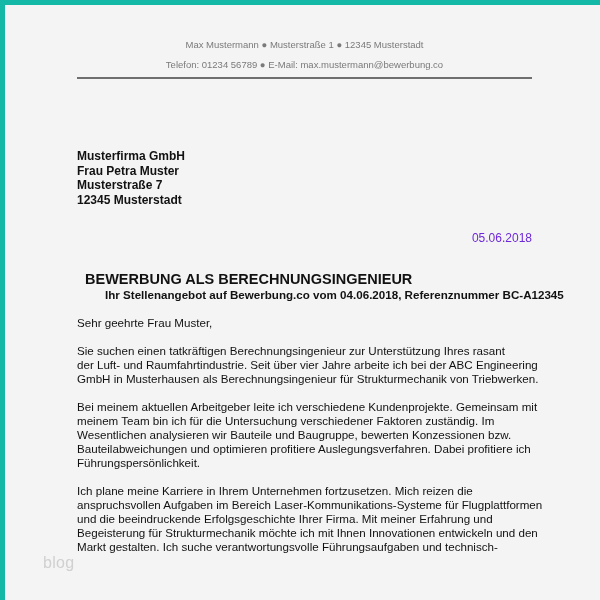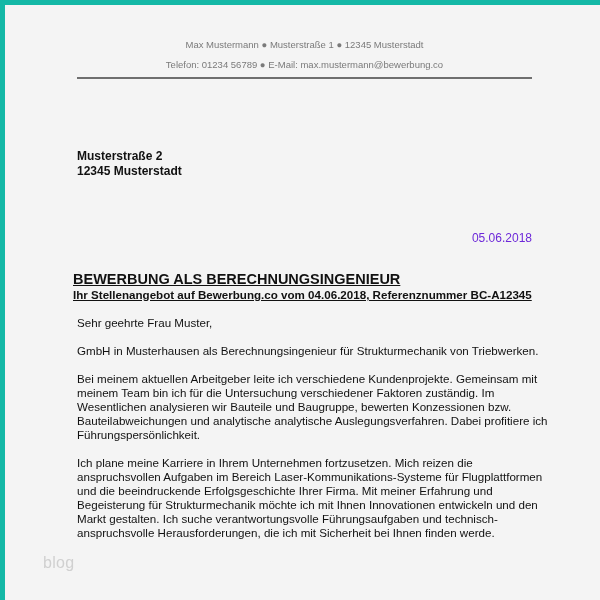--- a/index.html
+++ b/index.html
@@ -51,35 +51,35 @@
     .recipient .line { display: block; white-space: nowrap; }
     .date {
       position: absolute;
       right: 71px;
       top: 226px;
       font-size: 12px;
       color: #6d28d9;
     }
     .subject {
       position: absolute;
-      left: 68px;
+      left: 80px;
       top: 266px;
-      text-decoration: underline;
     }
     .subject-title {
       font-size: 14.5px;
       font-weight: bold;
       white-space: nowrap;
       line-height: 17px;
     }
     .subject-sub {
       font-size: 11.6px;
       font-weight: bold;
       white-space: nowrap;
       line-height: 14px;
+      margin-left: 20px;
     }
     .body {
       position: absolute;
       left: 72px;
       top: 311px;
       width: 460px;
       font-size: 11.6px;
       line-height: 14px;
       color: #111;
     }
@@ -100,51 +100,54 @@
 <div class="page">
 
   <div class="sender-header">
     <span class="line">Max Mustermann ● Musterstraße 1 ● 12345 Musterstadt</span>
     <span class="line">Telefon: 01234 56789 ● E-Mail: max.mustermann@bewerbung.co</span>
   </div>
 
   <div class="rule"></div>
 
   <div class="recipient">
-    <span class="line">Musterstraße 2</span>
+    <span class="line">Musterfirma GmbH</span>
+    <span class="line">Frau Petra Muster</span>
+    <span class="line">Musterstraße 7</span>
     <span class="line">12345 Musterstadt</span>
   </div>
 
   <div class="date">05.06.2018</div>
 
   <div class="subject">
     <div class="subject-title">BEWERBUNG ALS BERECHNUNGSINGENIEUR</div>
     <div class="subject-sub">Ihr Stellenangebot auf Bewerbung.co vom 04.06.2018, Referenznummer BC-A12345</div>
   </div>
 
   <div class="body">
     <p>
       <span class="line">Sehr geehrte Frau Muster,</span>
     </p>
     <p>
+      <span class="line">Sie suchen einen tatkräftigen Berechnungsingenieur zur Unterstützung Ihres rasant</span>
+      <span class="line">der Luft- und Raumfahrtindustrie. Seit über vier Jahre arbeite ich bei der ABC Engineering</span>
       <span class="line">GmbH in Musterhausen als Berechnungsingenieur für Strukturmechanik von Triebwerken.</span>
     </p>
     <p>
       <span class="line">Bei meinem aktuellen Arbeitgeber leite ich verschiedene Kundenprojekte. Gemeinsam mit</span>
       <span class="line">meinem Team bin ich für die Untersuchung verschiedener Faktoren zuständig. Im</span>
       <span class="line">Wesentlichen analysieren wir Bauteile und Baugruppe, bewerten Konzessionen bzw.</span>
-      <span class="line">Bauteilabweichungen und analytische analytische Auslegungsverfahren. Dabei profitiere ich</span>
+      <span class="line">Bauteilabweichungen und optimieren profitiere Auslegungsverfahren. Dabei profitiere ich</span>
       <span class="line">Führungspersönlichkeit.</span>
     </p>
     <p>
       <span class="line">Ich plane meine Karriere in Ihrem Unternehmen fortzusetzen. Mich reizen die</span>
       <span class="line">anspruchsvollen Aufgaben im Bereich Laser-Kommunikations-Systeme für Flugplattformen</span>
       <span class="line">und die beeindruckende Erfolgsgeschichte Ihrer Firma. Mit meiner Erfahrung und</span>
       <span class="line">Begeisterung für Strukturmechanik möchte ich mit Ihnen Innovationen entwickeln und den</span>
       <span class="line">Markt gestalten. Ich suche verantwortungsvolle Führungsaufgaben und technisch-</span>
-      <span class="line">anspruchsvolle Herausforderungen, die ich mit Sicherheit bei Ihnen finden werde.</span>
     </p>
 
   </div>
 
   <div class="watermark">blog</div>
 
 </div>
 
 </body></html>

